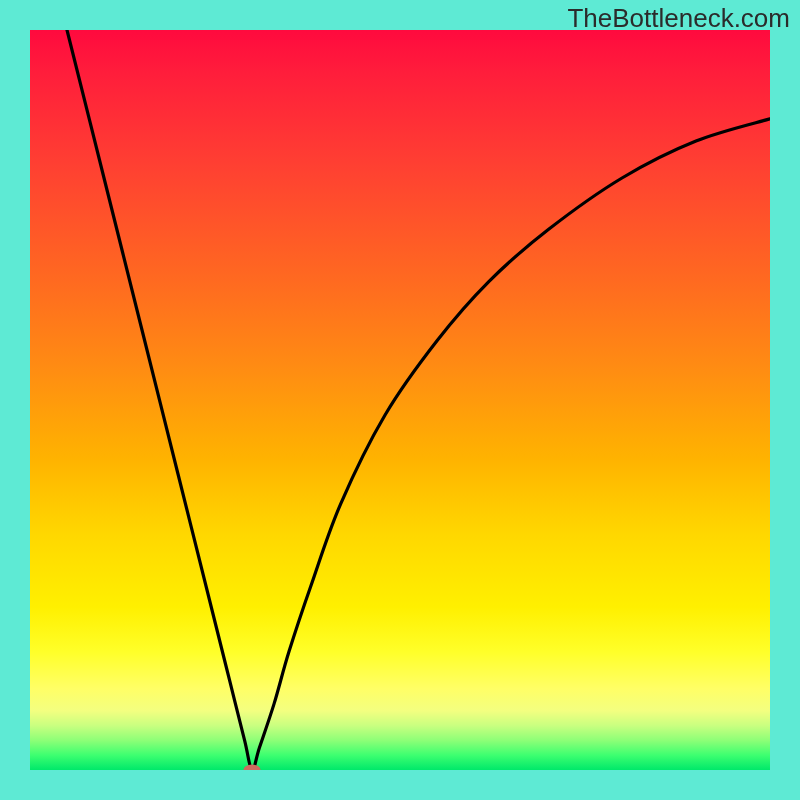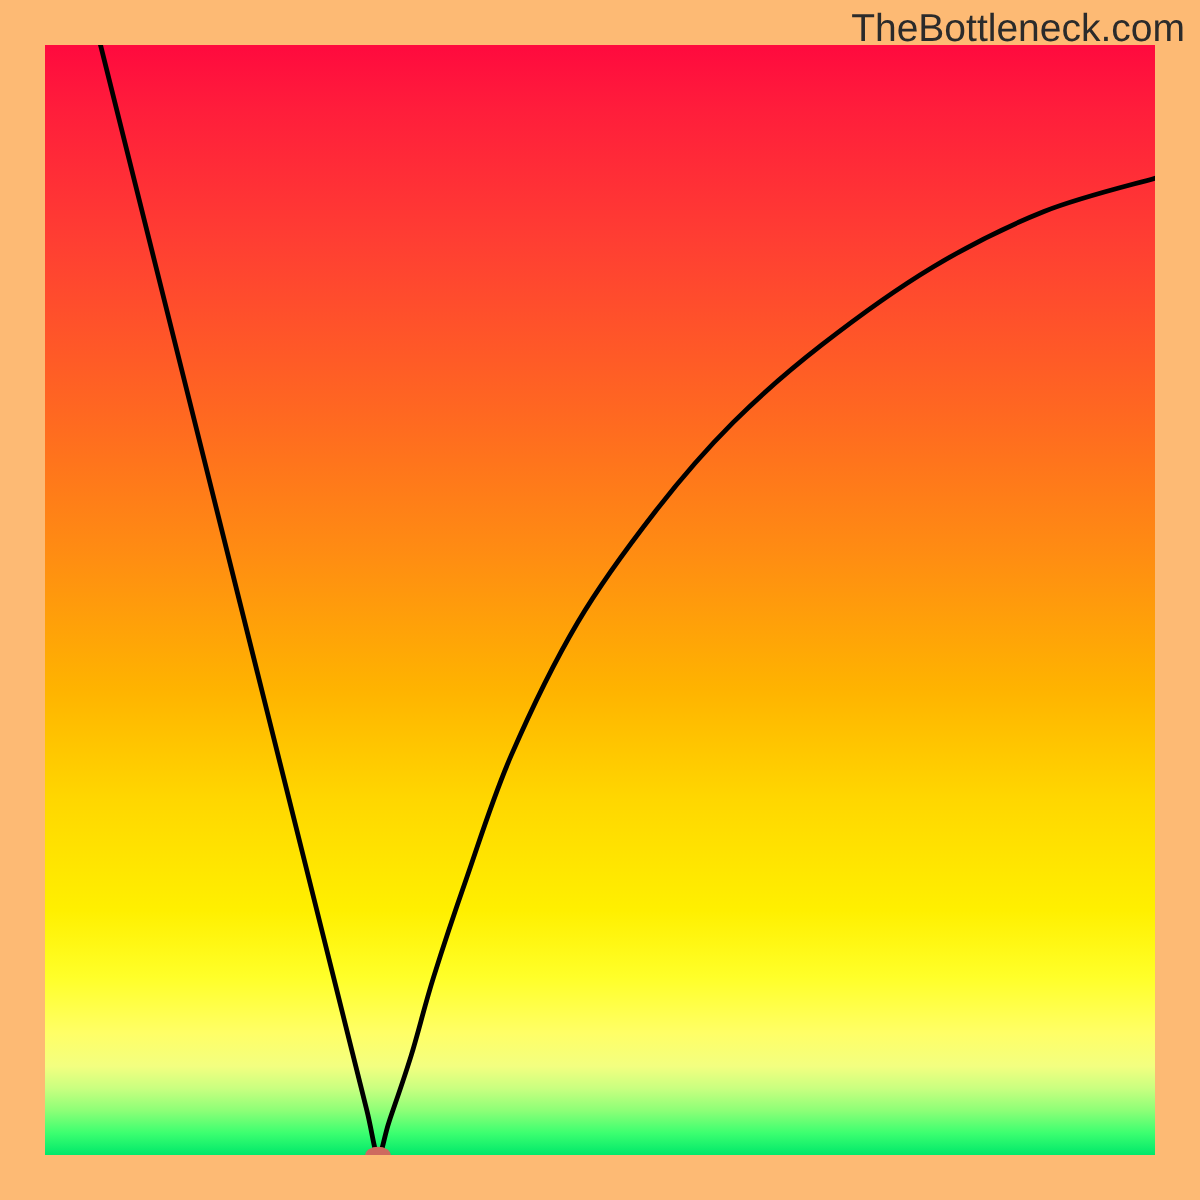--- a/index.html
+++ b/index.html
@@ -8,21 +8,21 @@
     width: 800px;
     height: 800px;
     background: #000;
     overflow: hidden;
     font-family: Arial, Helvetica, sans-serif;
   }
   .outer {
     position: relative;
     width: 800px;
     height: 800px;
-    background: #fdba74;
+    background: #5eead4;
   }
   .watermark {
     position: absolute;
     top: 3px;
     right: 10px;
     color: #2b2b2b;
     font-size: 26px;
     font-weight: 400;
     letter-spacing: 0px;
     z-index: 5;

